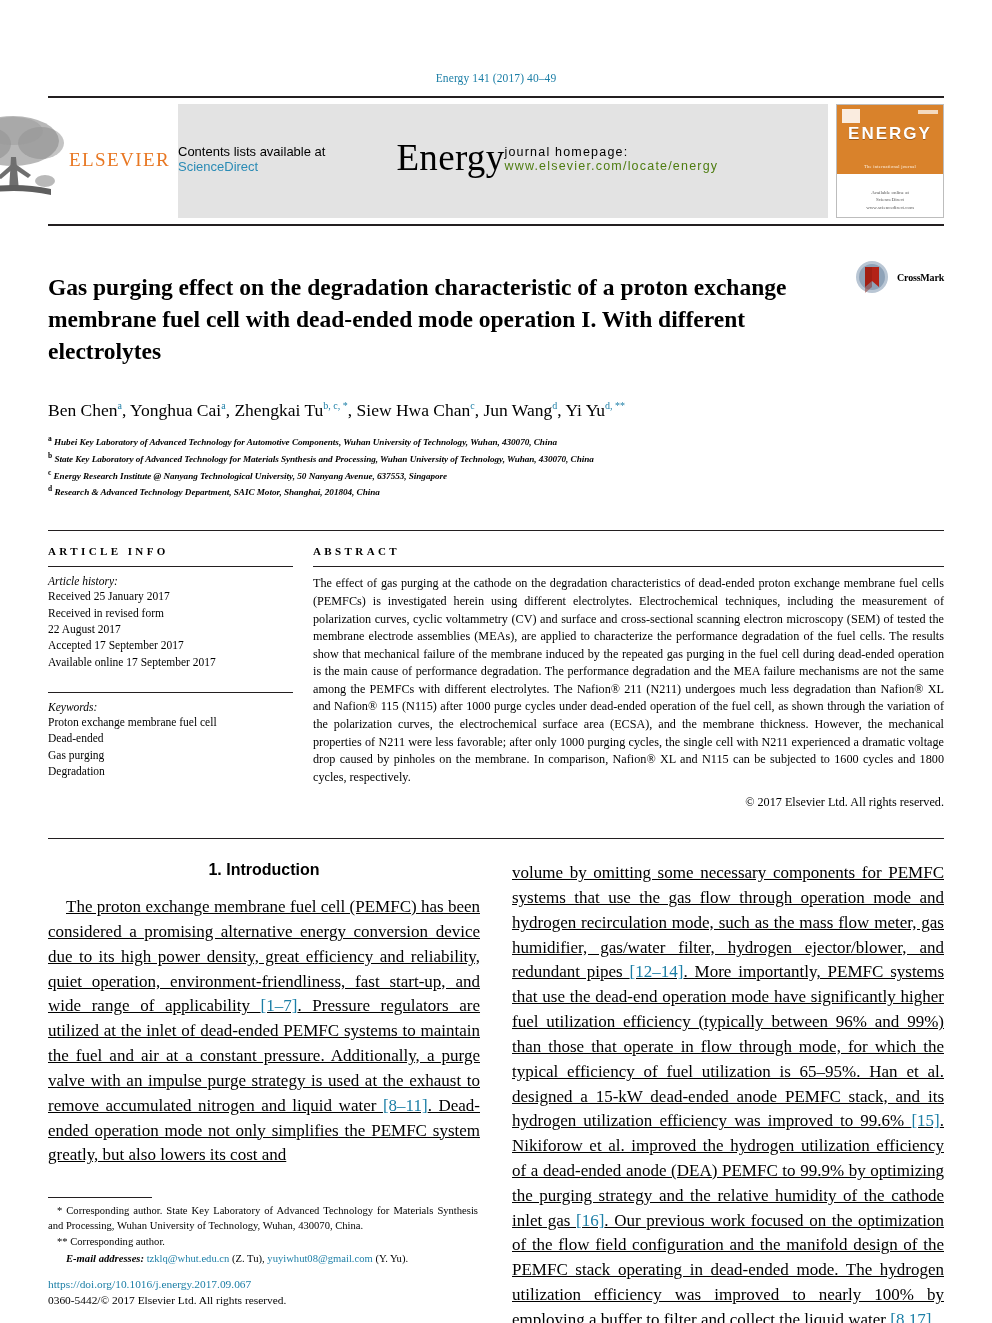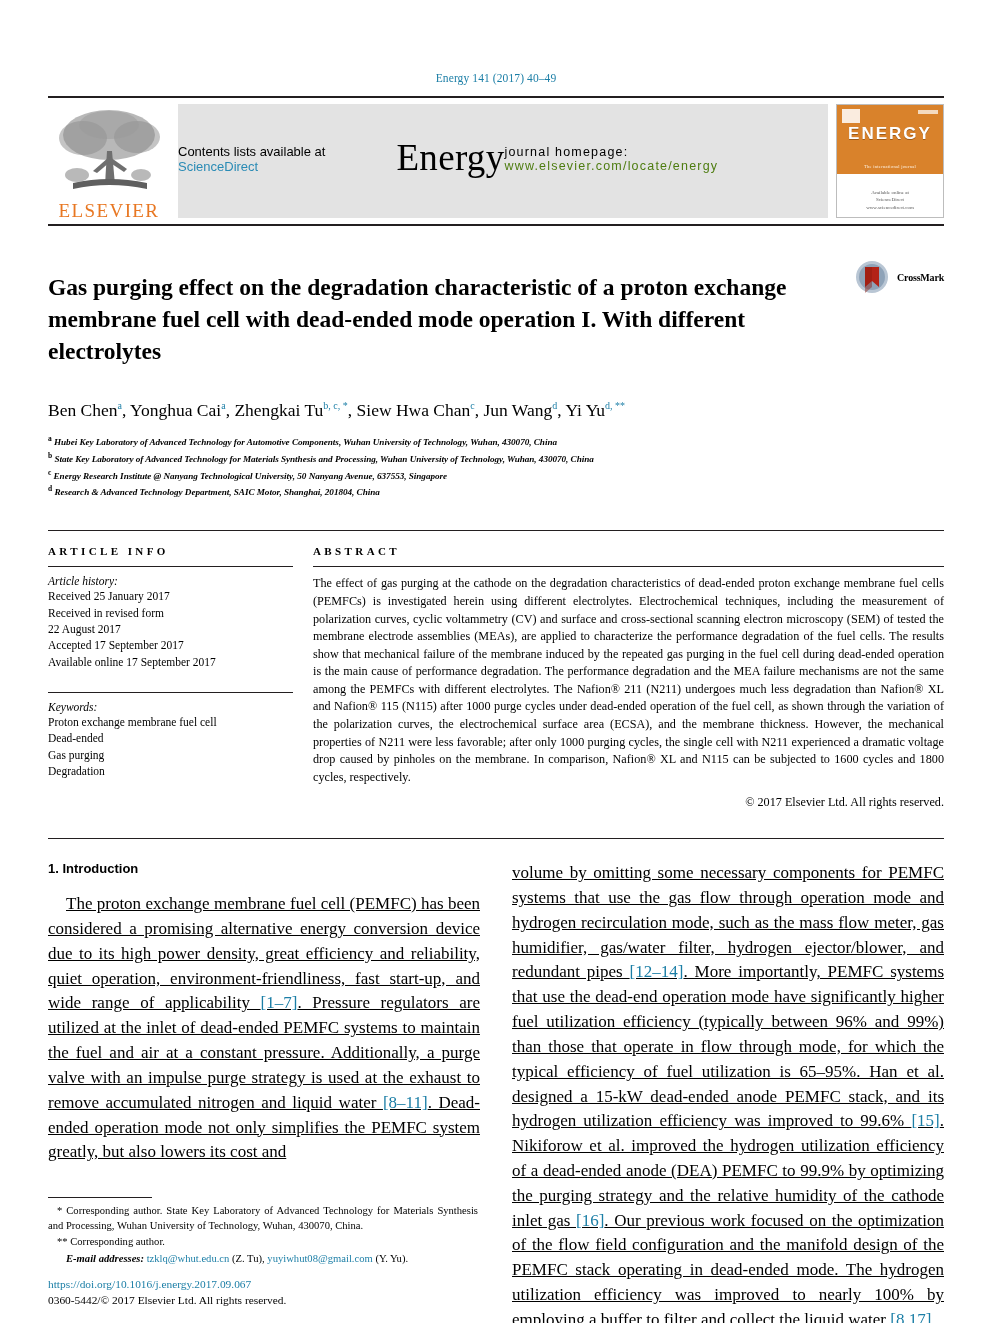--- a/index.html
+++ b/index.html
@@ -29,21 +29,21 @@
     margin-top: 12px;
     border-top: 2.5px solid #231f20;
     display: flex;
     align-items: stretch;
     height: 128px;
   }
   .elsevier-logo {
     width: 122px;
     flex: 0 0 122px;
     display: flex;
-    flex-direction: column;
+    flex-direction: row;
     align-items: center;
     justify-content: flex-end;
     padding-bottom: 4px;
   }
   .tree-wrap { width: 112px; height: 96px; }
   .elsevier-word {
     color: #e87722;
     font-family: "Liberation Serif", serif;
     font-size: 19px;
     letter-spacing: 1.4px;
@@ -215,22 +215,23 @@
   .body-rule { border-top: 1px solid #231f20; margin-top: 28px; }
   .columns {
     margin-top: 22px;
     display: flex;
     gap: 32px;
   }
   .col { flex: 1 1 50%; }
   .h2 {
     font-family: "Liberation Sans", sans-serif;
     font-weight: bold;
-    font-size: 13px;
+    font-size: 16px;
     margin-bottom: 16px;
+    text-align: center;
   }
   .para {
     font-size: 17px;
     line-height: 1.46;
     text-align: justify;
     text-indent: 18px;
     margin: 0;
     text-decoration: underline;
   }
   .para.noindent { text-indent: 0; }

